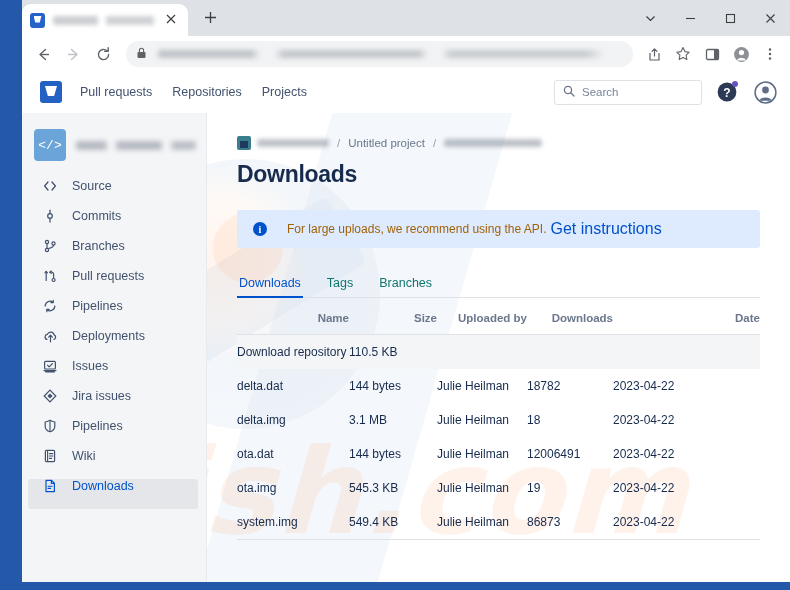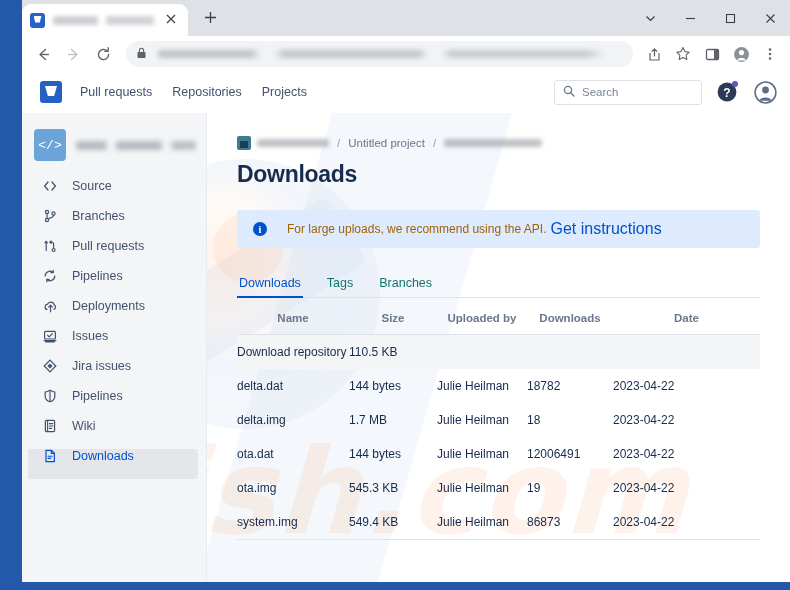--- a/index.html
+++ b/index.html
@@ -363,21 +363,21 @@
   .ctab.active { color: #0052cc; font-weight: 500; }
   .ctab.active::after {
     content: "";
     position: absolute; left: 0; right: 0; bottom: -1px;
     height: 2px; background: #0052cc;
   }
 
   
   #dl-table { width: 100%; border-collapse: collapse; }
   #dl-table th {
-    text-align: center;
+    text-align: right;
     font-size: 11.5px;
     font-weight: 600;
     color: #6b778c;
     padding: 14px 0 10px 0;
     border-bottom: 1px solid #dfe1e6;
   }
   #dl-table td {
     font-size: 12px;
     color: #172b4d;
     padding: 10px 0;
@@ -612,20 +612,29 @@
 
         <div class="side-item">
           <span class="sico">
             <svg width="14" height="14" viewBox="0 0 14 14">
                 <path d="M5 3 L1.6 7 L5 11 M9 3 L12.4 7 L9 11" stroke="currentColor" stroke-width="1.25" fill="none" stroke-linecap="round" stroke-linejoin="round"></path>
               </svg>
           </span>
           <span>Source</span>
         </div>
 
+        <div class="side-item">
+          <span class="sico">
+            <svg width="14" height="14" viewBox="0 0 14 14">
+                <path d="M7 1 V4.6 M7 9.4 V13" stroke="currentColor" stroke-width="1.25" stroke-linecap="round"></path>
+                <circle cx="7" cy="7" r="2.3" stroke="currentColor" stroke-width="1.25" fill="none"></circle>
+              </svg>
+          </span>
+          <span>Commits</span>
+        </div>
 
         <div class="side-item">
           <span class="sico">
             <svg width="14" height="14" viewBox="0 0 14 14">
                 <circle cx="4" cy="3" r="1.6" stroke="currentColor" stroke-width="1.2" fill="none"></circle>
                 <circle cx="4" cy="11" r="1.6" stroke="currentColor" stroke-width="1.2" fill="none"></circle>
                 <circle cx="10.5" cy="4.5" r="1.6" stroke="currentColor" stroke-width="1.2" fill="none"></circle>
                 <path d="M4 4.6 V9.4" stroke="currentColor" stroke-width="1.2"></path>
                 <path d="M10.5 6.1 c0 2.6 -2.6 2.9 -5 3.4" stroke="currentColor" stroke-width="1.2" fill="none"></path>
               </svg>
@@ -768,21 +777,21 @@
             </tr>
             <tr>
               <td>delta.dat</td>
               <td>144 bytes</td>
               <td>Julie Heilman</td>
               <td>18782</td>
               <td>2023-04-22</td>
             </tr>
             <tr>
               <td>delta.img</td>
-              <td>1.7 MB</td>
+              <td>3.1 MB</td>
               <td>Julie Heilman</td>
               <td>18</td>
               <td>2023-04-22</td>
             </tr>
             <tr>
               <td>ota.dat</td>
               <td>144 bytes</td>
               <td>Julie Heilman</td>
               <td>12006491</td>
               <td>2023-04-22</td>

